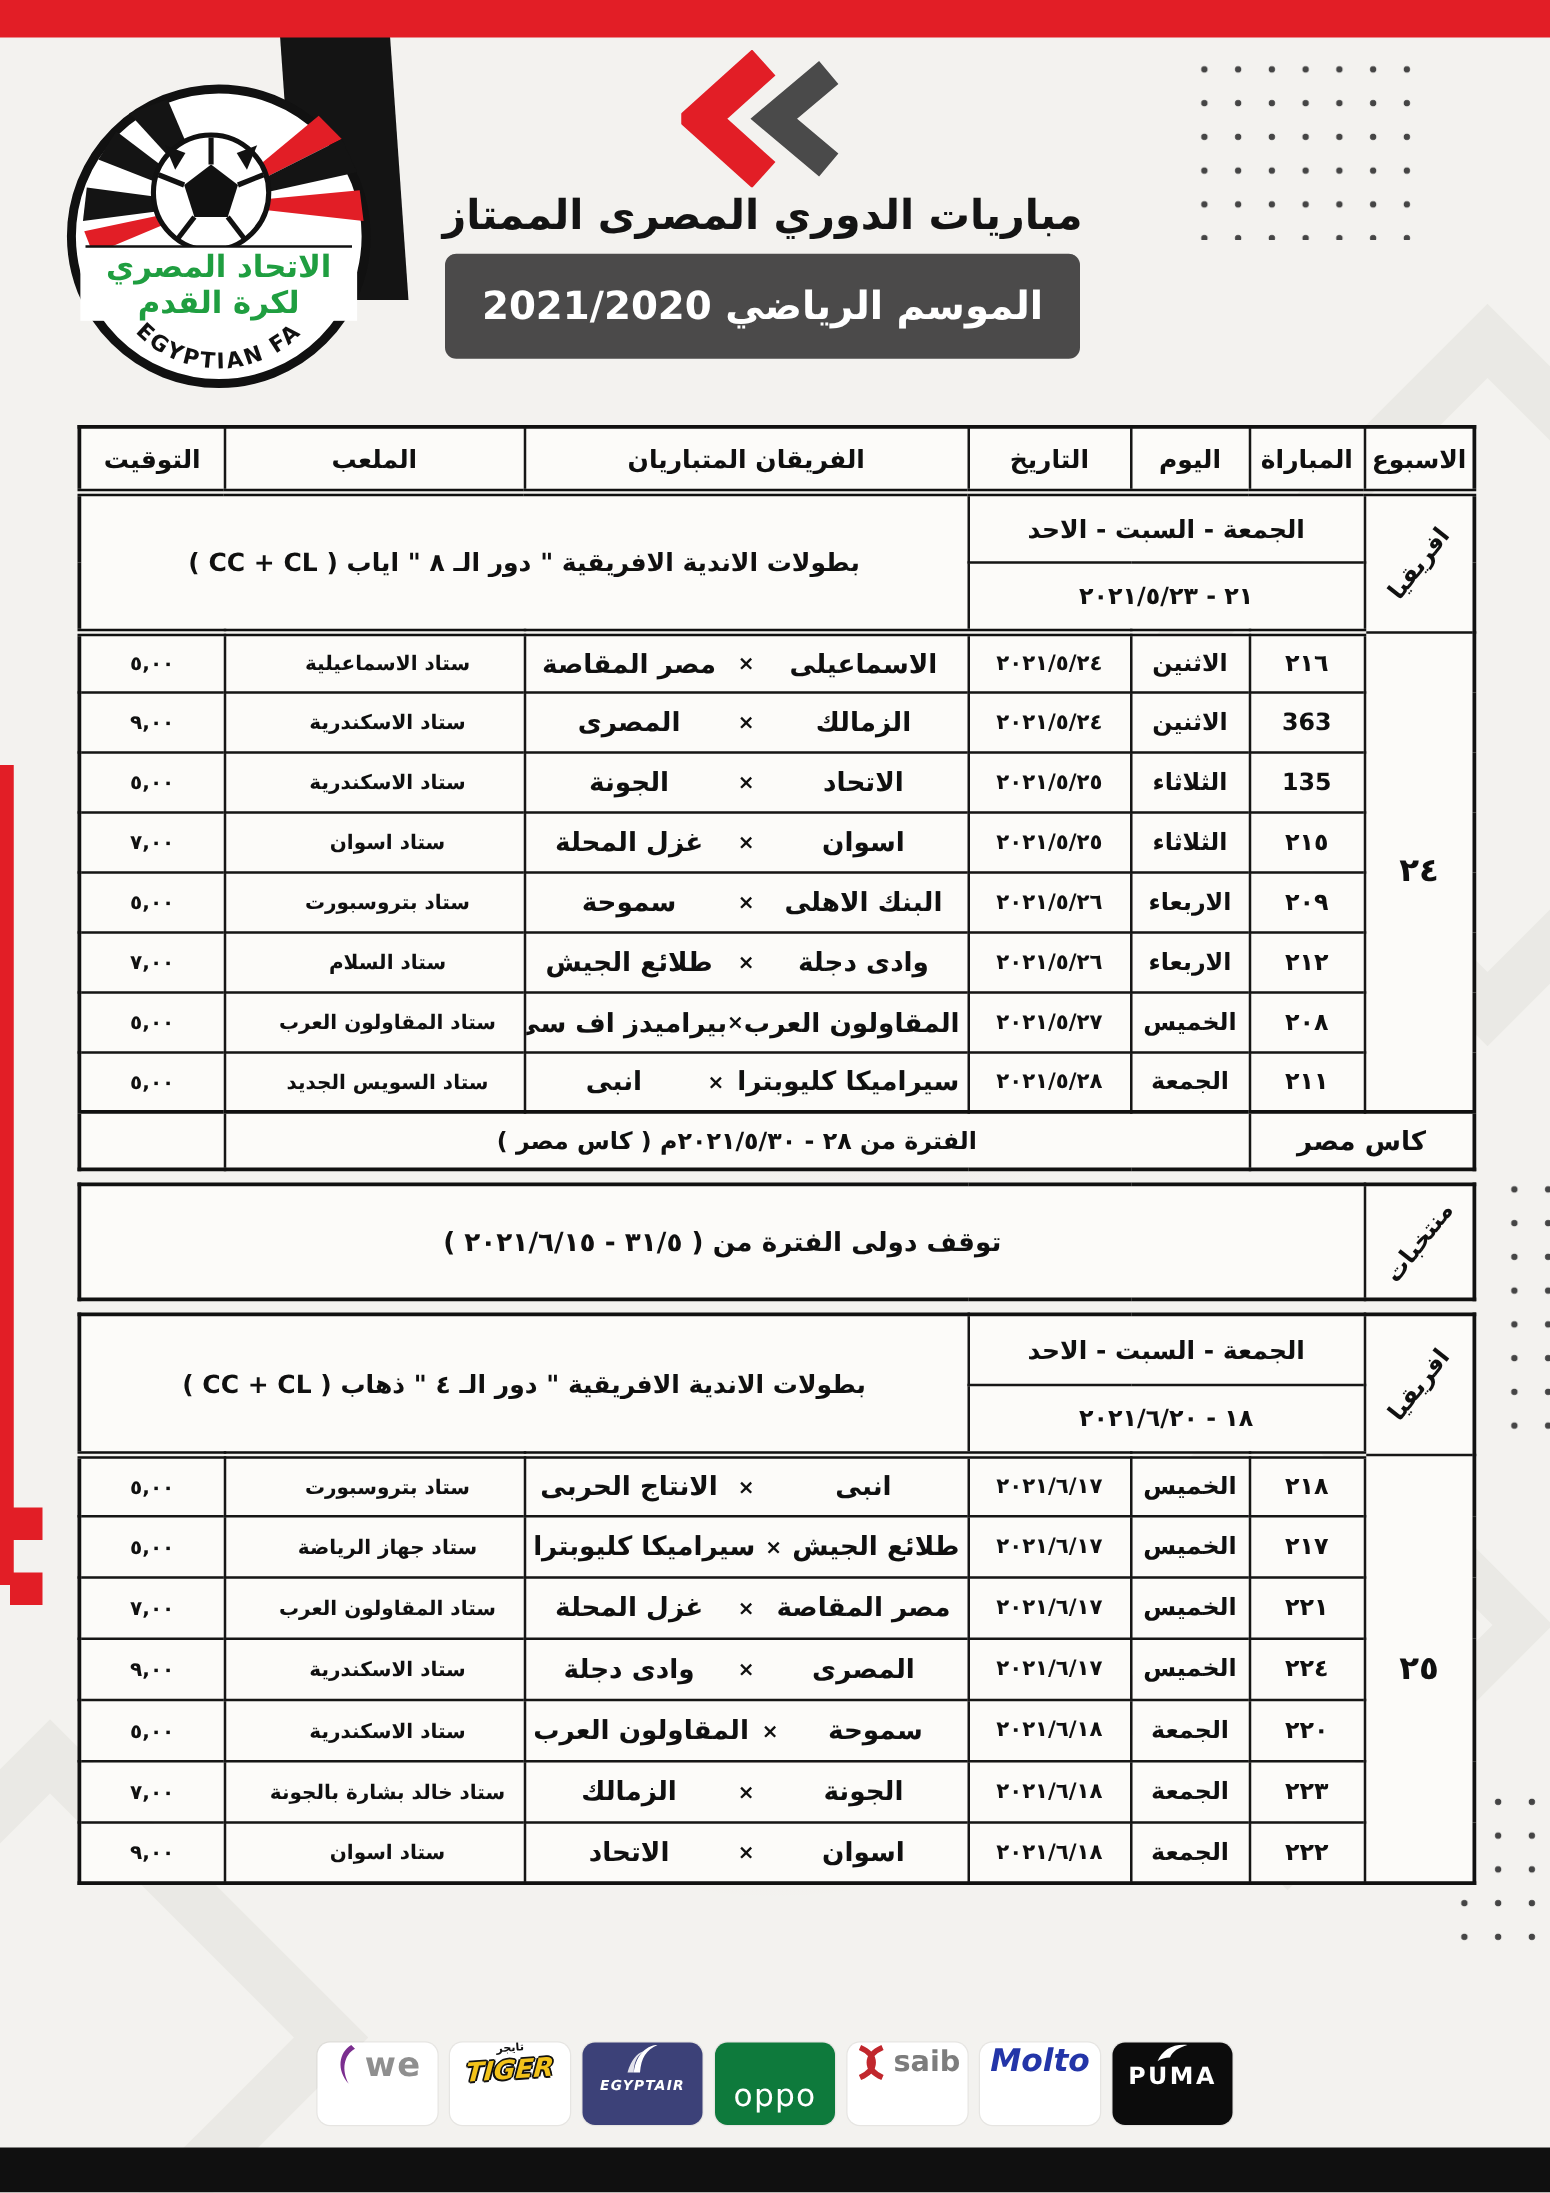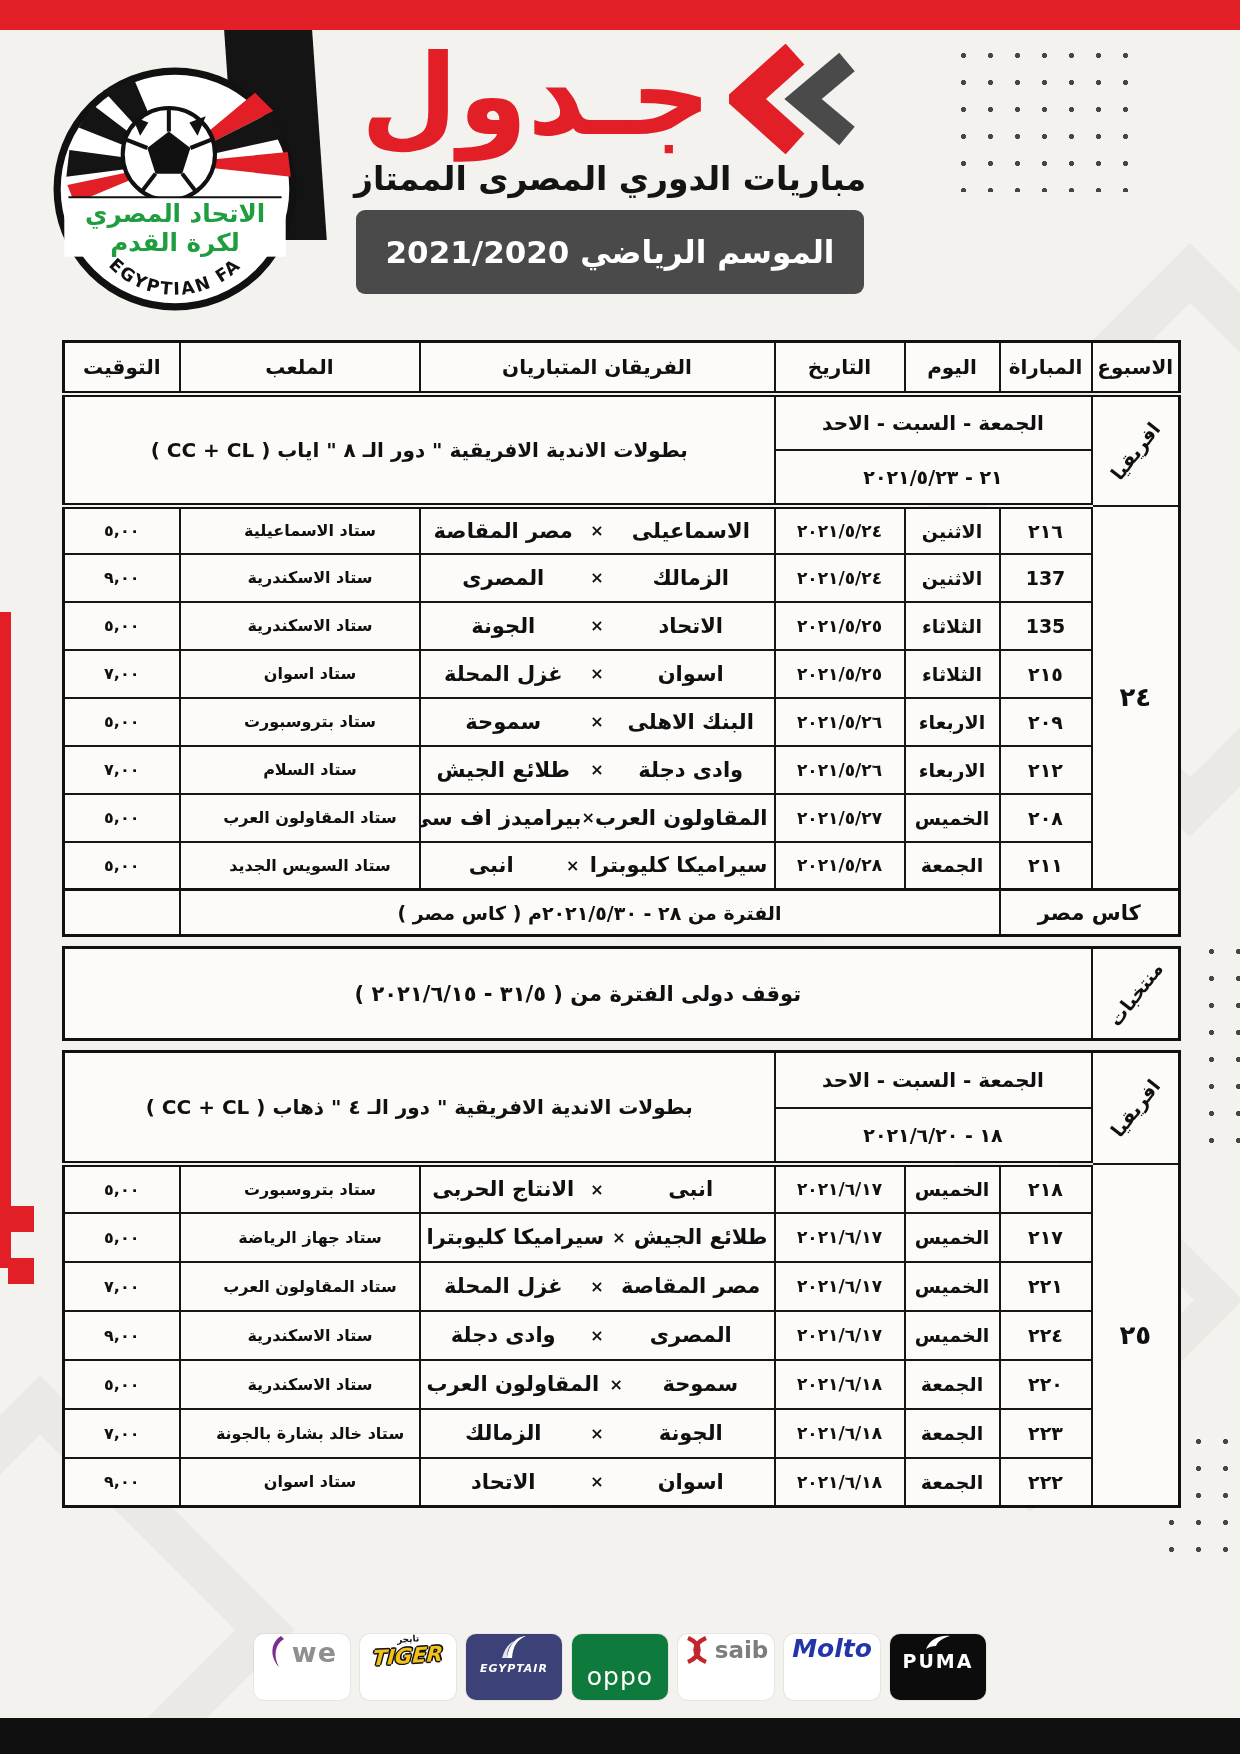--- a/index.html
+++ b/index.html
@@ -140,21 +140,20 @@
         <path id="botArc" d="M42 178 A 90 90 0 0 0 198 178"></path>
       </defs>
     <text font-size="17" font-weight="bold" fill="#111" letter-spacing="2">
       <textPath href="#botArc" startOffset="50%" text-anchor="middle">EGYPTIAN FA</textPath>
     </text>
   </svg>
 </div>
 
 <div class="title-block">
   <div class="title-row">
-    <div class="main-title" dir="rtl">جـدول</div>
     <svg class="arrows" viewBox="0 0 130 110">
       <path d="M118 18 L74 55 L118 92" stroke="#4a4a4a" stroke-width="24" fill="none"></path>
       <path d="M66 10 L16 55 L66 100" stroke="#e21e26" stroke-width="28" fill="none"></path>
     </svg>
   </div>
   <div class="subtitle" dir="rtl">مباريات الدوري المصرى الممتاز</div>
   <div><span class="season-badge" dir="rtl">الموسم الرياضي 2021/2020</span></div>
 </div>
 
 <div class="table-zone">
@@ -199,21 +198,21 @@
             <div class="teams-flex">
         <span class="t1">الاسماعيلى</span>
         <span class="vs">×</span>
         <span class="t2">مصر المقاصة</span>
             </div>
           </td>
       <td class="c-stad">ستاد الاسماعيلية</td>
       <td class="c-time">٥,٠٠</td>
     </tr>
     <tr class="mrow">
-      <td class="c-match">137</td>
+      <td class="c-match">363</td>
       <td class="c-day">الاثنين</td>
       <td class="c-date">٢٠٢١/٥/٢٤</td>
       <td class="c-teams">
             <div class="teams-flex">
         <span class="t1">الزمالك</span>
         <span class="vs">×</span>
         <span class="t2">المصرى</span>
             </div>
           </td>
       <td class="c-stad">ستاد الاسكندرية</td>

